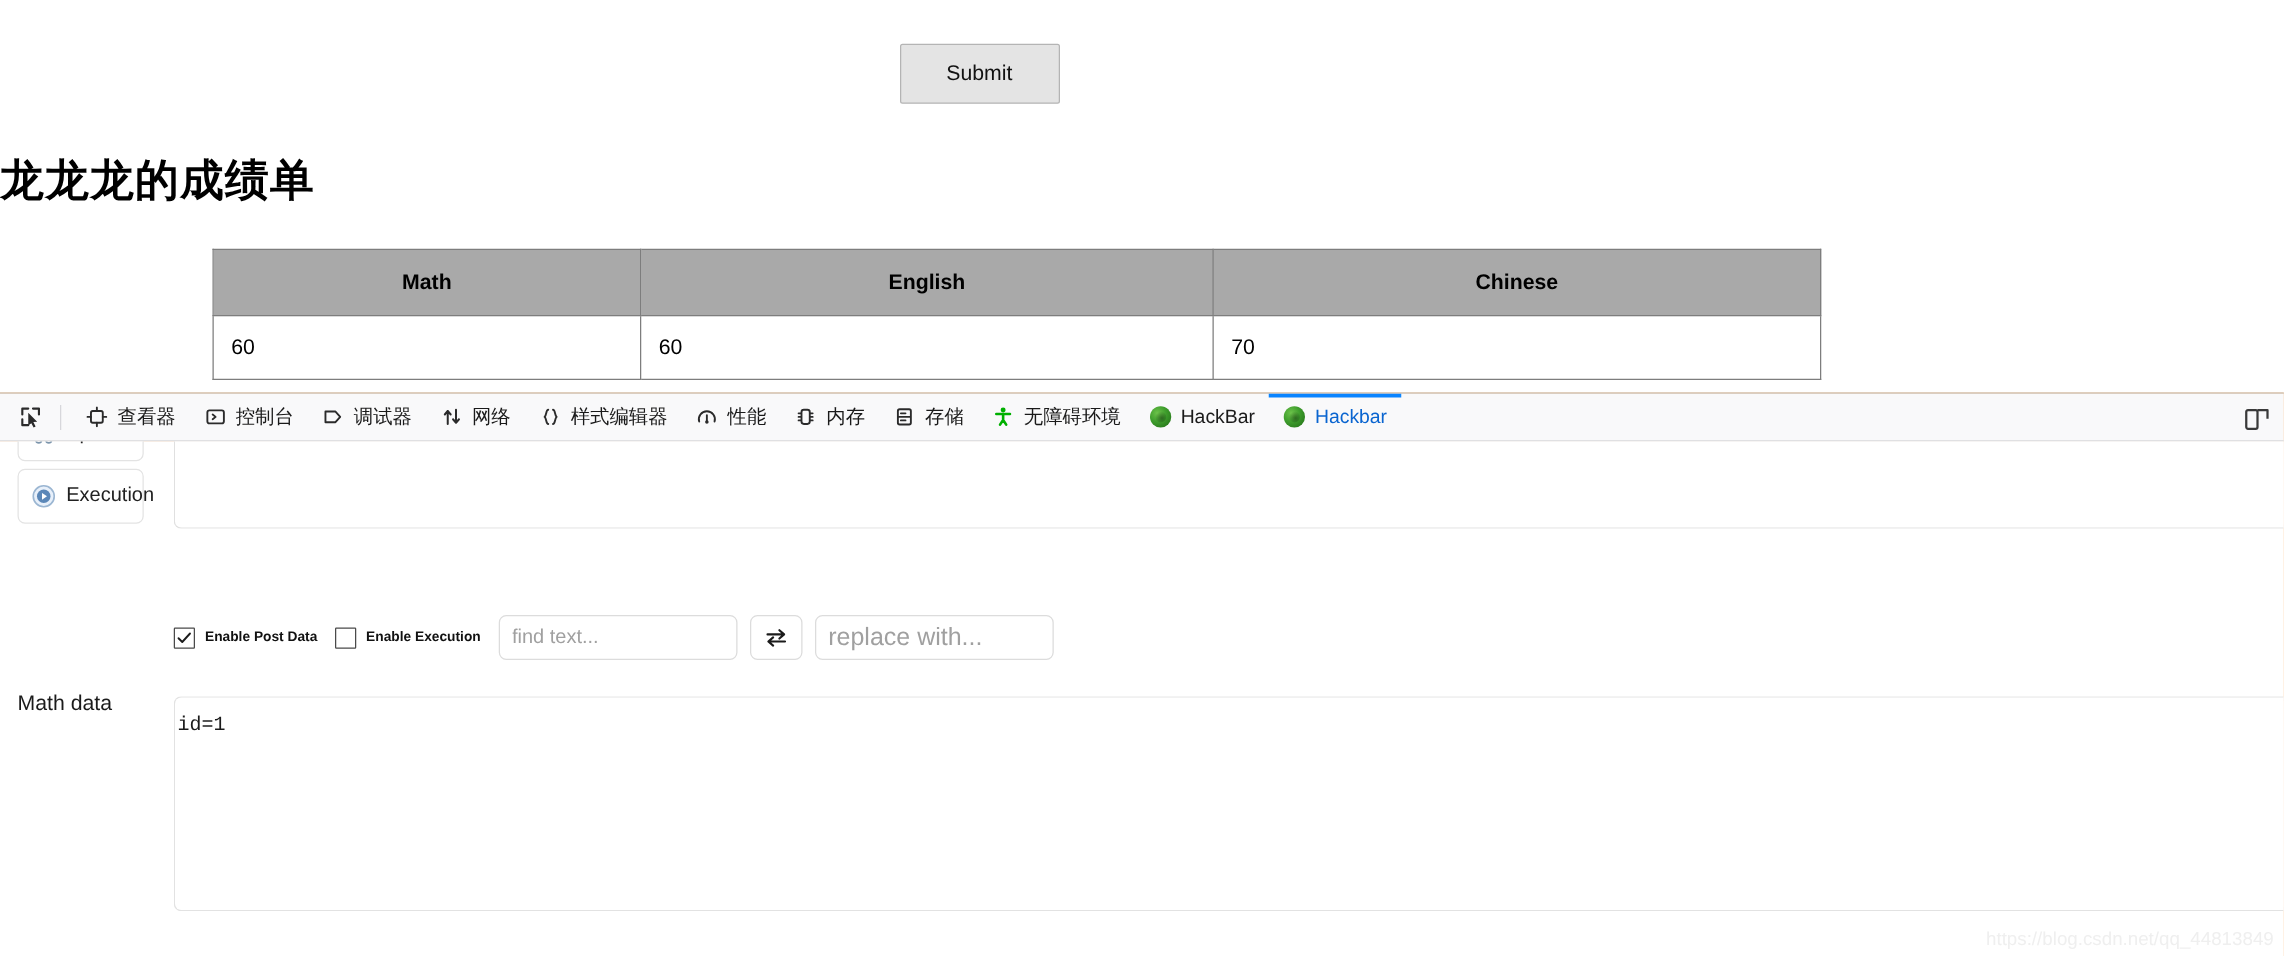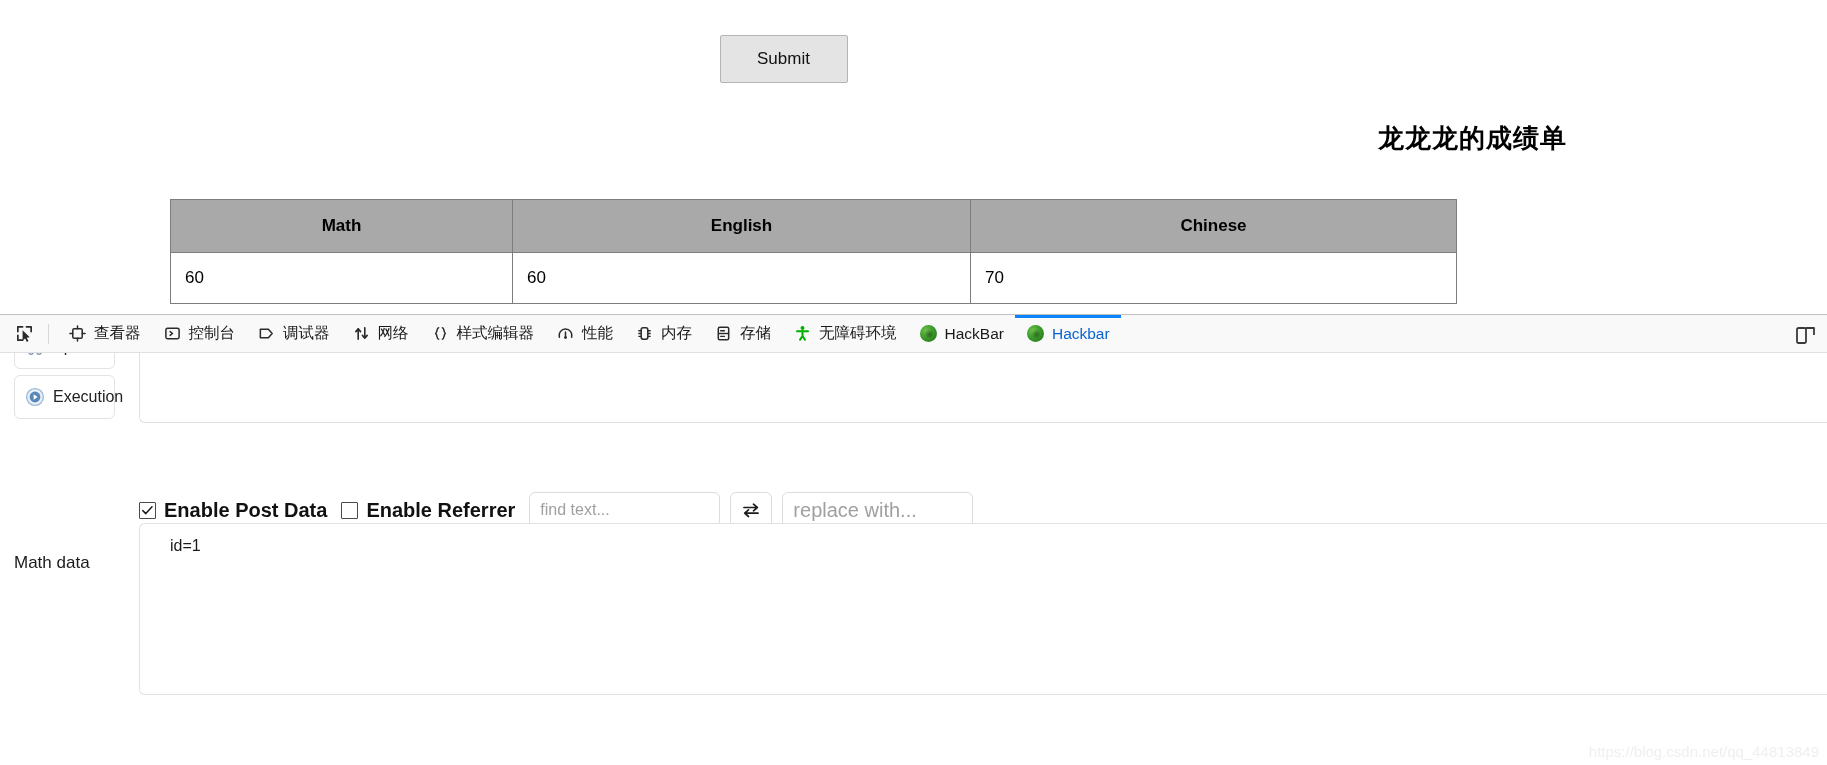--- a/index.html
+++ b/index.html
@@ -40,22 +40,22 @@
     font-size: 17px;
     color: #121212;
     font-family: "Liberation Sans", sans-serif;
     cursor: pointer;
   }
 
   .report-title {
     position: absolute;
     left: 0; top: 121px;
     width: 1567px;
-    text-align: right;
-    font-size: 26px;
+    text-align: left;
+    font-size: 35px;
     font-weight: bold;
     color: #000000;
     letter-spacing: 1px;
     font-family: "Liberation Sans", sans-serif;
   }
 
   .score-table {
     position: absolute;
     left: 170px;
     top: 199px;
@@ -215,21 +215,21 @@
     right: 0;
     height: 40px;
     display: flex;
     align-items: center;
     gap: 0;
   }
   .cb-label {
     display: flex;
     align-items: center;
     gap: 8px;
-    font-size: 20px;
+    font-size: 11px;
     font-weight: bold;
     color: #111111;
     cursor: pointer;
     white-space: nowrap;
   }
   .cb-box {
     width: 17px; height: 17px;
     border: 1px solid #4a4a4a;
     background: #ffffff;
     display: inline-flex;
@@ -282,31 +282,31 @@
   .hb-postlabel {
     position: absolute;
     left: 14px;
     top: 200px;
     font-size: 17px;
     color: #1b1b1b;
   }
   .hb-postdata {
     position: absolute;
     left: 139px;
-    top: 170px;
+    top: 204px;
     right: 0;
     height: 172px;
     border: 1px solid #e2e2e2;
     border-right: none;
     border-radius: 6px 0 0 6px;
     background: #ffffff;
-    padding: 13px 0 0 30px;
+    padding: 13px 0 0 2px;
     font-size: 16px;
     color: #1b1b1b;
-    font-family: Liberation Sans, sans-serif;
+    font-family: Liberation Mono, monospace;
     resize: none;
     outline: none;
     overflow: hidden;
   }
 
   .watermark {
     position: absolute;
     right: 8px;
     bottom: 6px;
     font-size: 15px;
@@ -528,21 +528,21 @@
             <path d="M1.8 6.6L4.8 9.6 11 2.8" fill="none" stroke="#1b1b1b" stroke-width="1.5" stroke-linecap="round" stroke-linejoin="round"></path>
           </svg>
         </span>
         <span>Enable Post Data</span>
       </label>
 
       <label class="cb-label" style="margin-right:14px;">
         <span class="cb-box">
           
         </span>
-        <span>Enable Referrer</span>
+        <span>Enable Execution</span>
       </label>
 
       <input class="hb-find" type="text" placeholder="find text..." style="">
 
       <div class="hb-swap" style="margin:0 10px;">
         <svg width="20" height="18" viewBox="0 0 20 18">
           <path d="M3 6.5h13M12.5 3.2L16.3 6.5 12.5 9.8" fill="none" stroke="#1b1b1b" stroke-width="1.7" stroke-linecap="round" stroke-linejoin="round"></path>
           <path d="M17 12.2H4M7.5 8.9L3.7 12.2 7.5 15.5" fill="none" stroke="#1b1b1b" stroke-width="1.7" stroke-linecap="round" stroke-linejoin="round"></path>
         </svg>
       </div>

